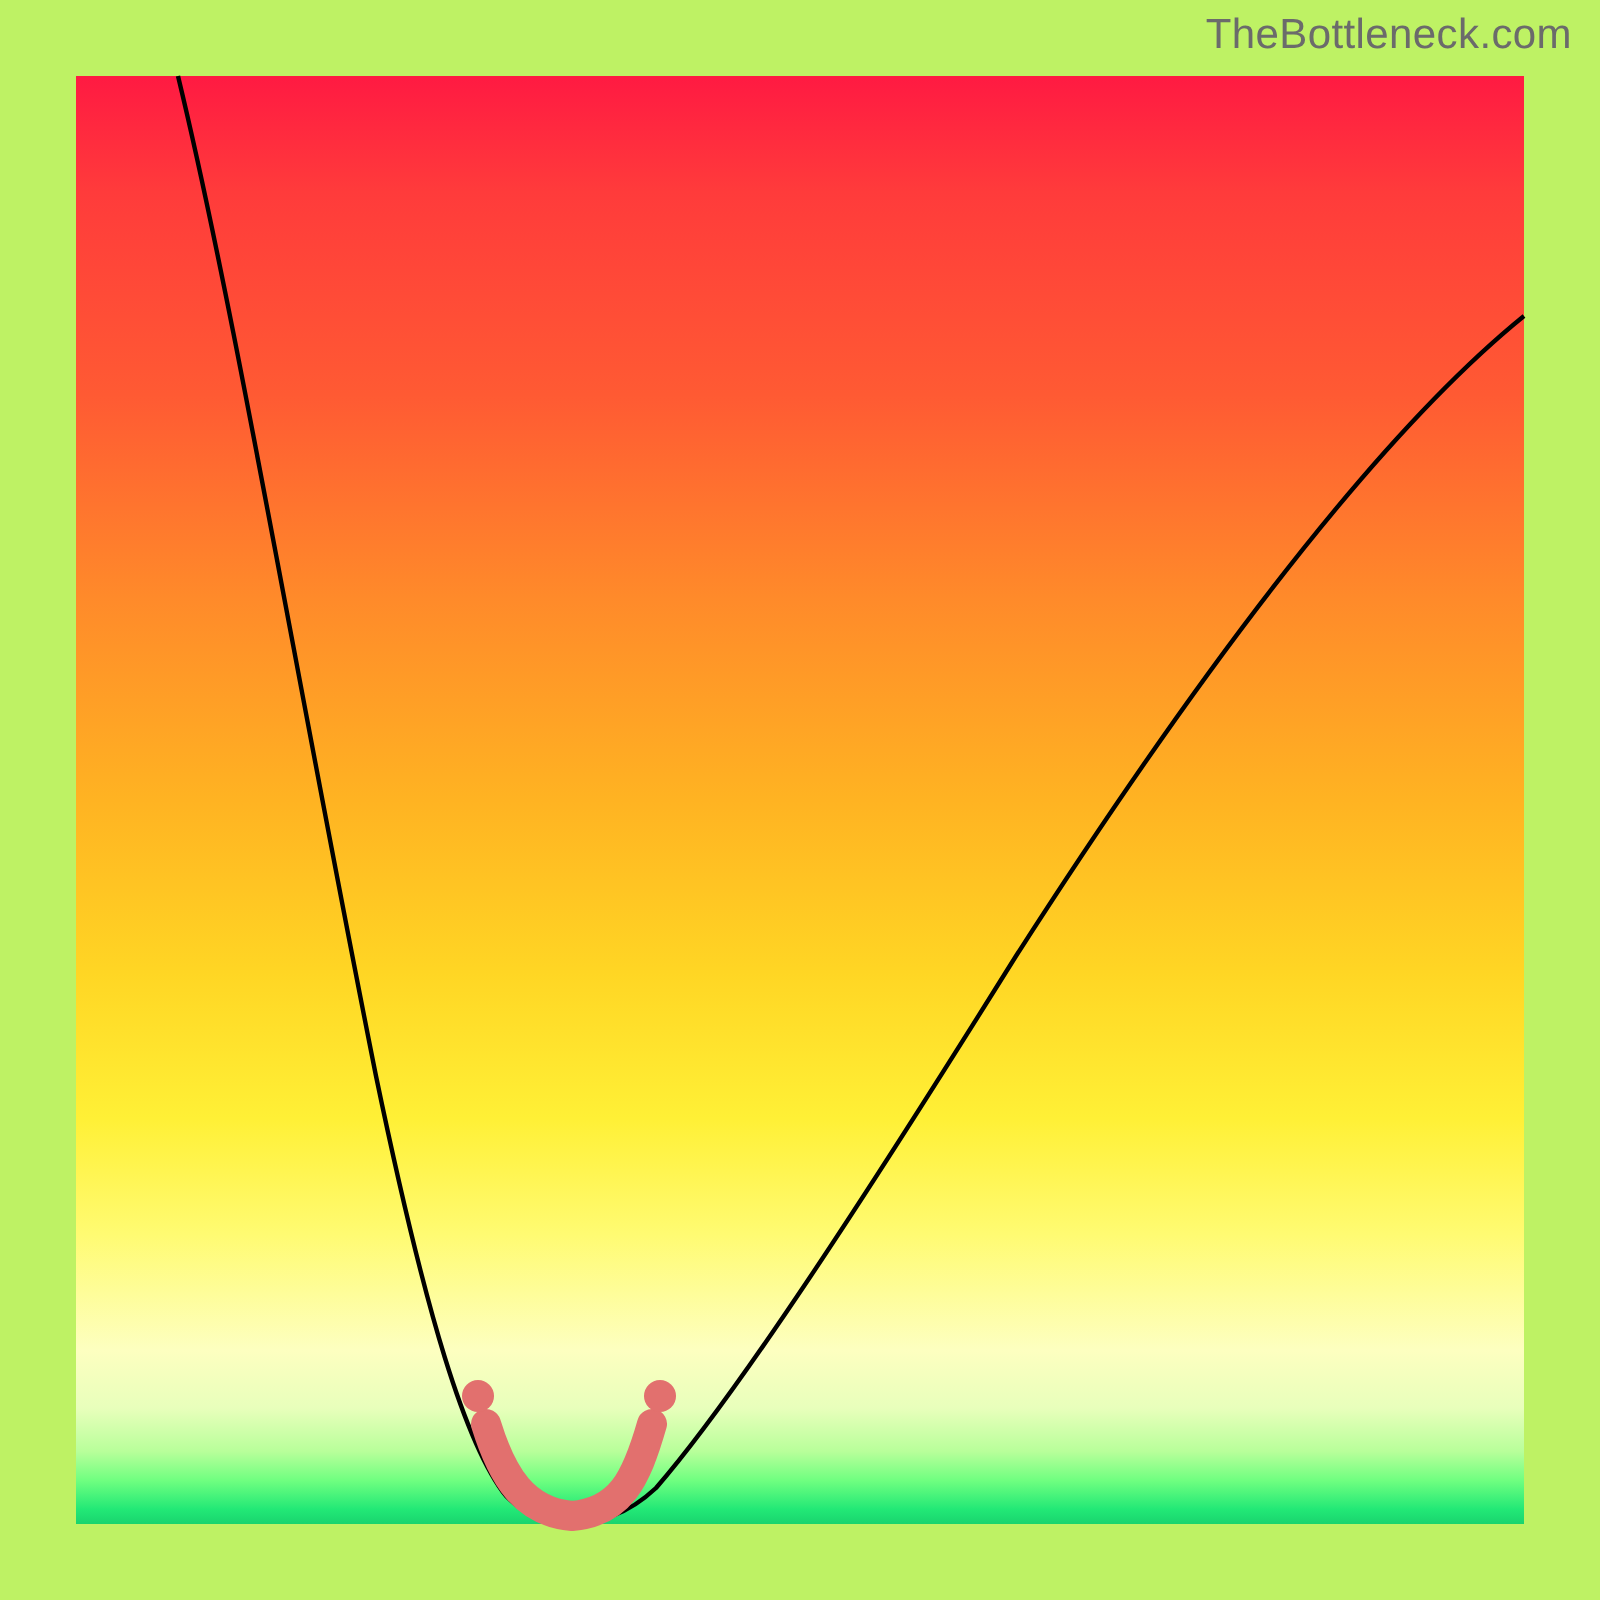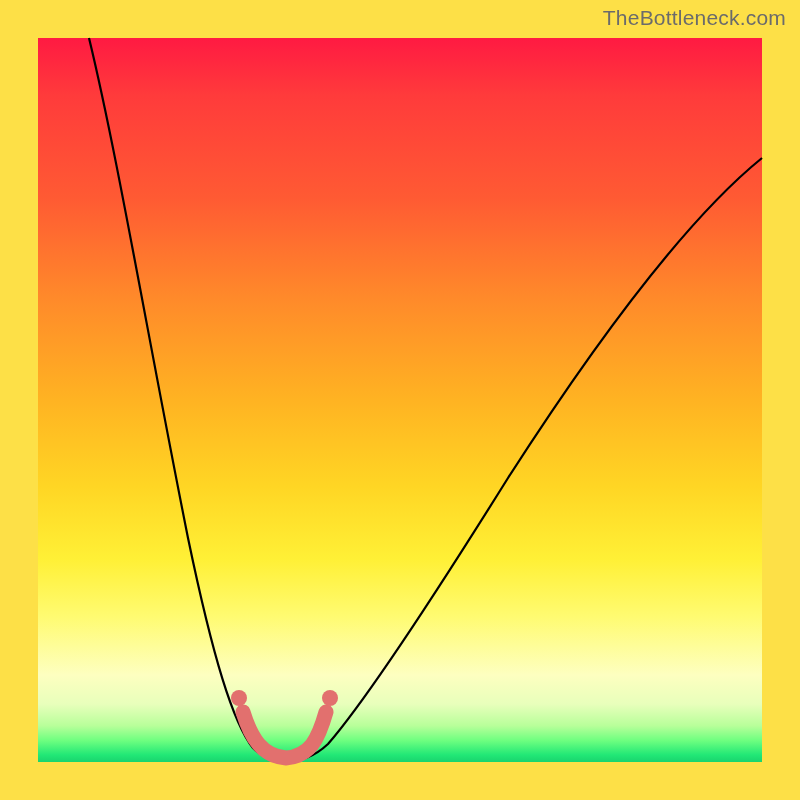--- a/index.html
+++ b/index.html
@@ -10,21 +10,21 @@
     background: #000;
     overflow: hidden;
     font-family: Arial, Helvetica, sans-serif;
   }
   .frame {
     position: absolute;
     left: 0;
     top: 0;
     width: 800px;
     height: 800px;
-    background: #fde047;
+    background: #bef264;
   }
   .plot-area {
     position: absolute;
     left: 38px;
     top: 38px;
     width: 724px;
     height: 724px;
     
     background: linear-gradient(to bottom,
       #ff1a42 0%,

